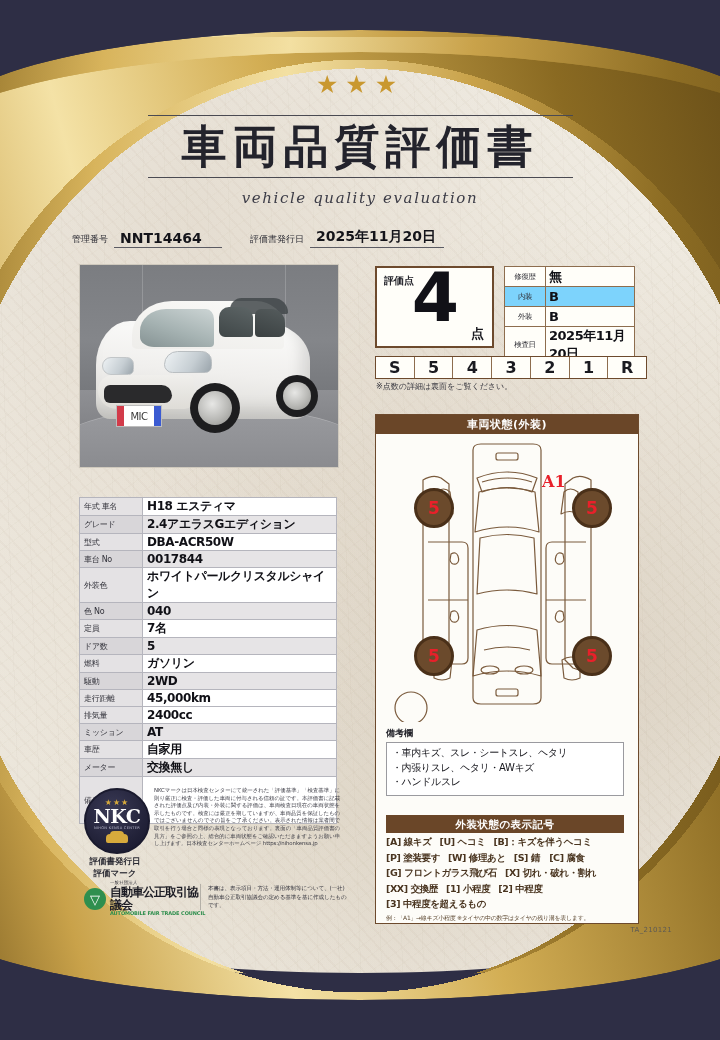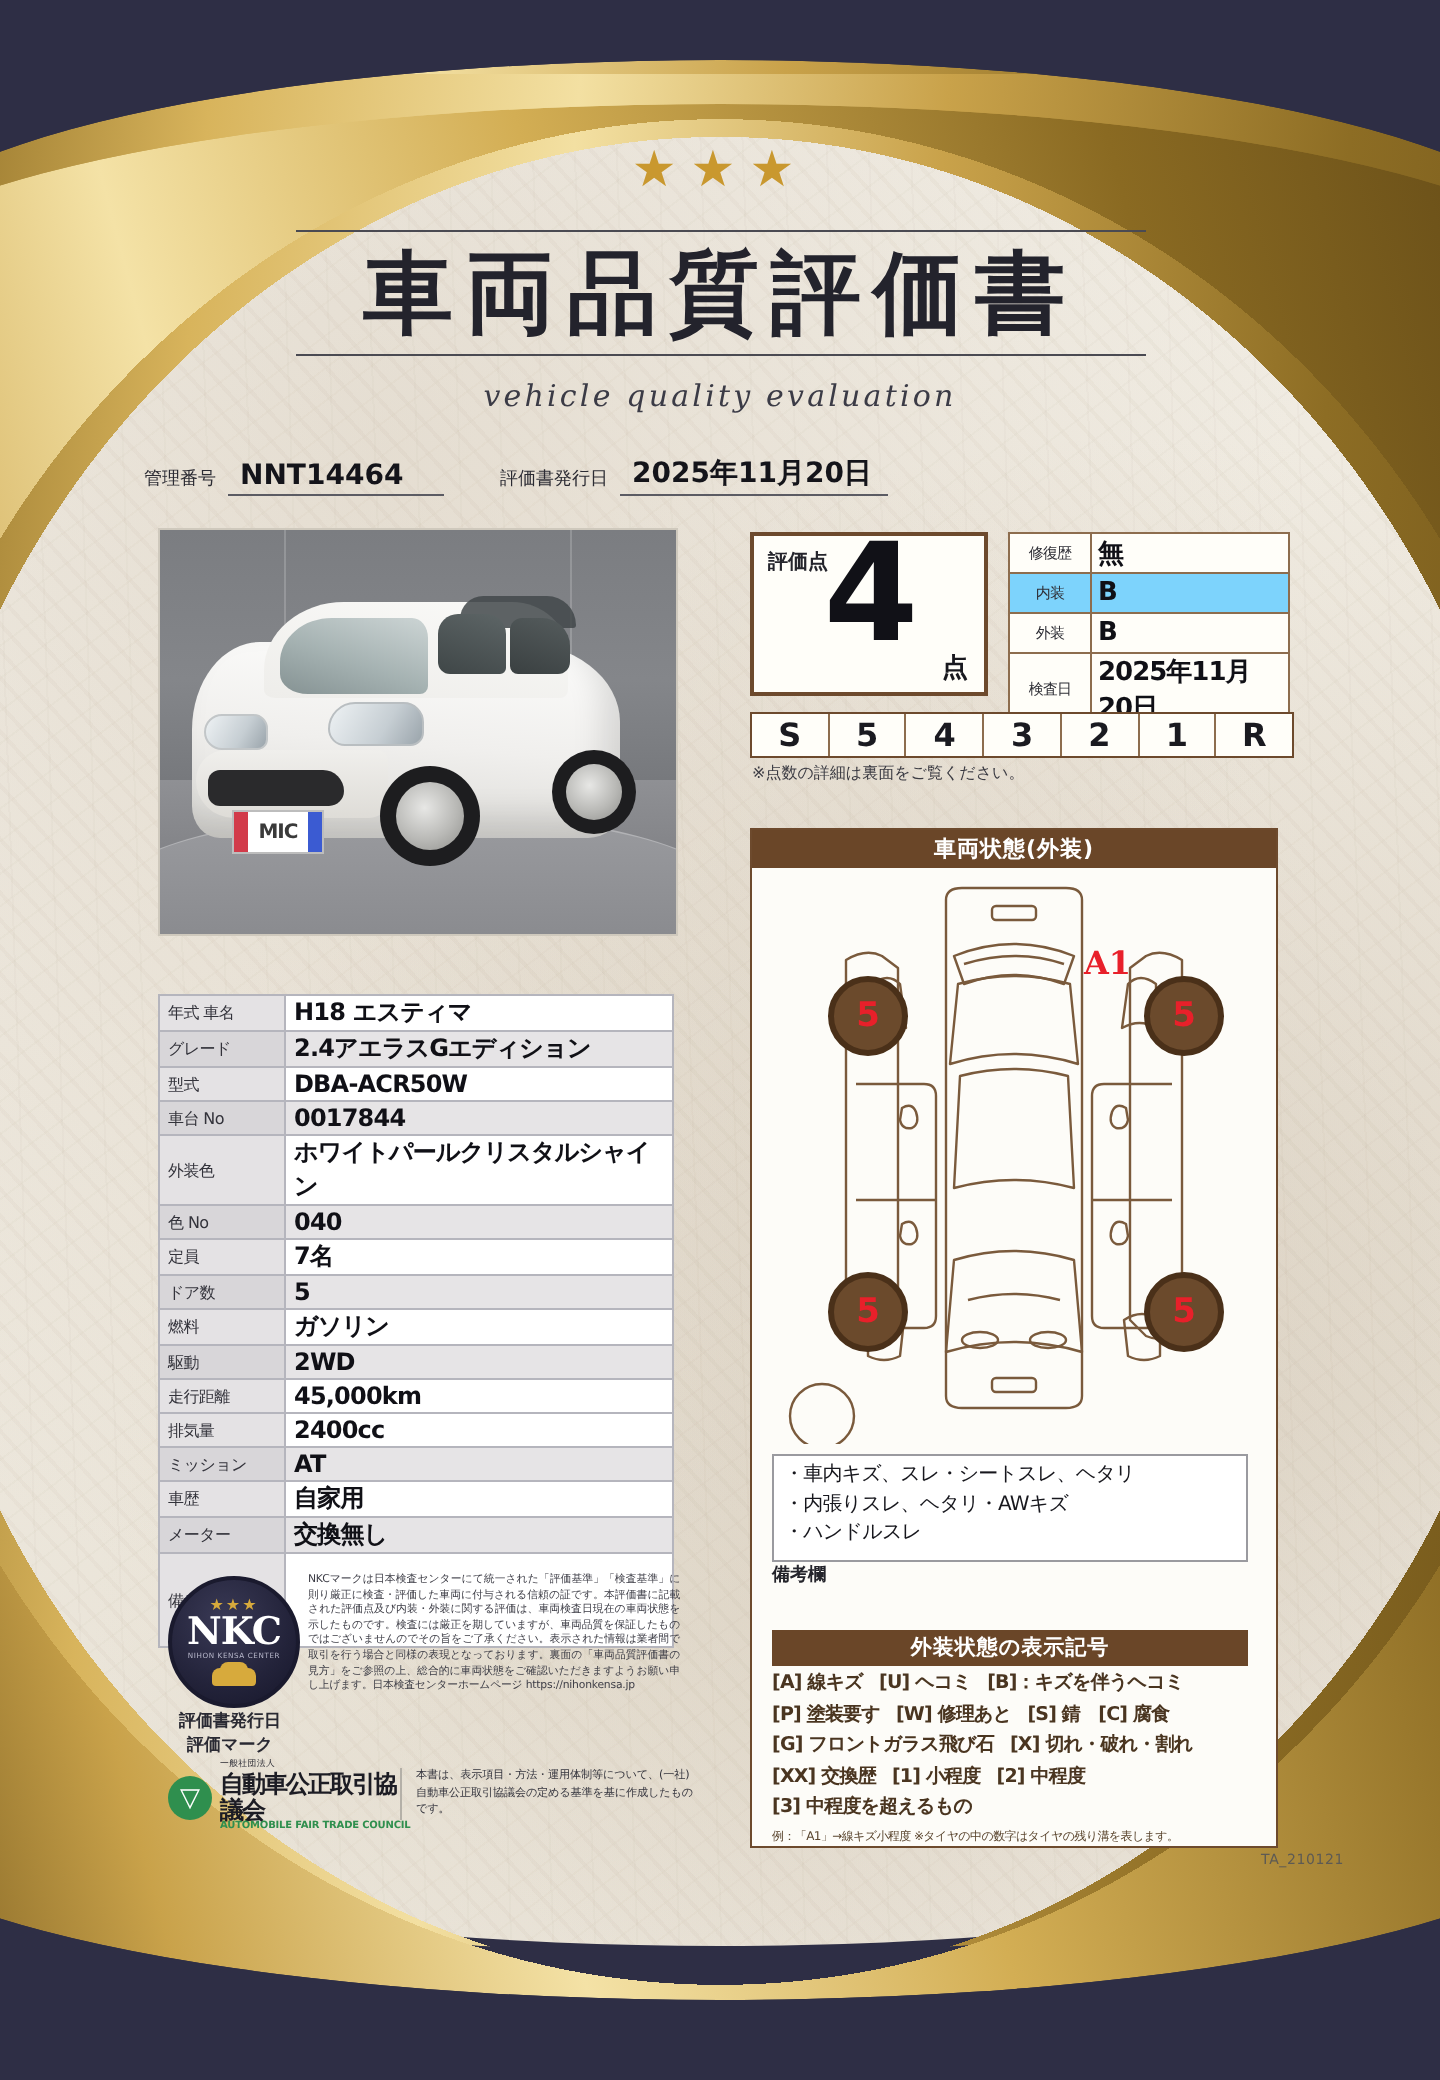--- a/index.html
+++ b/index.html
@@ -99,39 +99,39 @@
     border-radius:8px 14px 10px 8px;background:#2a2a2c;}
   .headlight{position:absolute;background:linear-gradient(120deg,#eef2f4 0%,#c6ced3 60%,#9aa4ab 100%);}
   #hl-1{left:84px;top:86px;width:46px;height:20px;border-radius:16px 12px 8px 10px;
     border:1px solid #b9bec1;}
   #hl-2{left:22px;top:92px;width:30px;height:16px;border-radius:10px 8px 6px 10px;
     border:1px solid #c2c6c8;}
   #plate{position:absolute;left:36px;top:140px;width:44px;height:20px;background:#fff;
     border:1px solid #bdbdbd;display:flex;align-items:center;justify-content:center;}
   #plate-l{position:absolute;left:0;top:0;width:7px;height:100%;background:#d23b4a;}
   #plate-r{position:absolute;right:0;top:0;width:7px;height:100%;background:#3b5bd2;}
-  #plate-t{font-size:10px;font-weight:700;color:#3a3a3a;z-index:2;letter-spacing:-.5px;}
+  #plate-t{font-size:10px;font-weight:400;color:#3a3a3a;z-index:2;letter-spacing:-.5px;}
   
   #spec{position:absolute;left:79px;top:477px;width:258px;border-collapse:collapse;
     background:#fff;border:1px solid #8e8e96;margin-top:20px;}
   #spec td{border:1px solid #b5b5bd;padding:0 4px;height:16px;vertical-align:middle;}
   #spec td.k{width:54px;font-size:8px;color:#33333b;background:#e4e2e4;letter-spacing:-.3px;}
   #spec td.v{font-size:12px;font-weight:700;color:#101016;letter-spacing:-.4px;}
   #spec tr.alt td.v{background:#e6e4e6;}
   #spec tr.alt td.k{background:#d8d6d9;}
   #spec tr.note td{height:46px;}
   
   #score-box{position:absolute;left:375px;top:266px;width:115px;height:78px;
     border:2px solid #6d4a2d;background:#fffef9;}
   #score-lbl{position:absolute;left:7px;top:6px;font-size:10px;font-weight:700;color:#25252c;}
   #score-num{position:absolute;left:0;top:-4px;width:100%;text-align:center;
     font-size:68px;font-weight:700;color:#111117;line-height:1;letter-spacing:-2px;}
   #score-unit{position:absolute;right:8px;bottom:3px;font-size:13px;font-weight:700;color:#18181e;}
   
-  #grade{position:absolute;left:504px;top:266px;width:141px;border-collapse:collapse;
+  #grade{position:absolute;left:504px;top:266px;width:131px;border-collapse:collapse;
     border:1.6px solid #6d4a2d;background:#fffef9;}
   #grade td{border:1px solid #8d6d4e;height:19px;padding:0 3px;vertical-align:middle;}
   #grade td.k{width:34px;font-size:7.5px;color:#2f2f36;text-align:center;letter-spacing:-.4px;}
   #grade td.v{font-size:13px;font-weight:700;color:#101016;letter-spacing:-.5px;}
   #grade tr.alt td{background:#7dd3fc;}
   
   #scale{position:absolute;left:375px;top:356px;width:270px;display:flex;
     border:1.6px solid #6d4a2d;background:#fffef9;}
   .sc-cell{flex:1;text-align:center;font-size:16px;font-weight:700;color:#1a1a20;
     border-right:1px solid #8d6d4e;line-height:21px;}
@@ -397,26 +397,26 @@
             <span style="color: rgb(232, 32, 42); font-size: 17px; font-weight: 700; line-height: 1;">5</span>
           </div>
           <div style="position: absolute; left: 196px; top: 202px; width: 34px; height: 34px; border-radius: 50%; background: rgb(107, 74, 44); border: 3px solid rgb(74, 48, 25); display: flex; align-items: center; justify-content: center;">
             <span style="color: rgb(232, 32, 42); font-size: 17px; font-weight: 700; line-height: 1;">5</span>
           </div>
           <div style="position: absolute; left: 166px; top: 38px; color: rgb(232, 32, 42); font-size: 16px; font-weight: 700; font-family: &quot;DejaVu Serif&quot;, &quot;Liberation Serif&quot;, serif;">A1</div>
         </div>
     </div>
 
     <div id="remark-wrap">
+      <div id="remark-lbl">備考欄</div>
       <div id="remark-box">
           <div class="remark-line">・車内キズ、スレ・シートスレ、ヘタリ</div>
           <div class="remark-line">・内張りスレ、ヘタリ・AWキズ</div>
           <div class="remark-line">・ハンドルスレ</div>
         </div>
-      <div id="remark-lbl">備考欄</div>
     </div>
 
     <div id="legend-wrap">
       <div id="legend-head">外装状態の表示記号</div>
       <div id="legend-rows">
           <div class="lg-row">
             <span class="lg-item">[A] 線キズ</span>
             <span class="lg-item">[U] ヘコミ</span>
             <span class="lg-item">[B]：キズを伴うヘコミ</span>
           </div>

